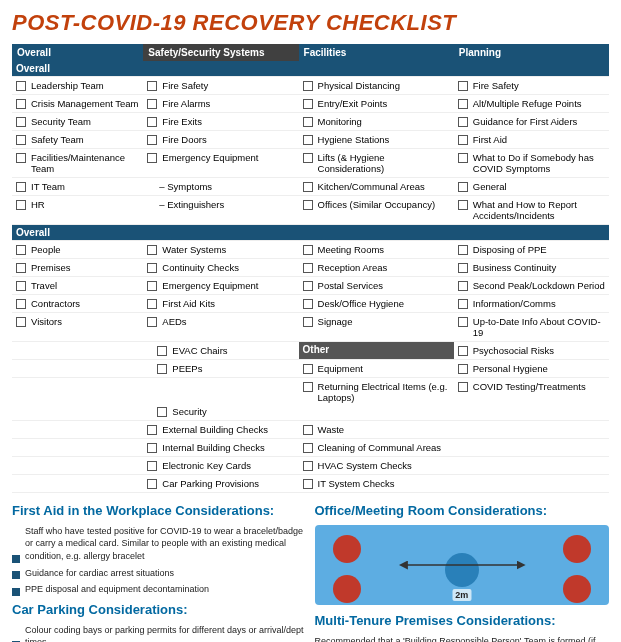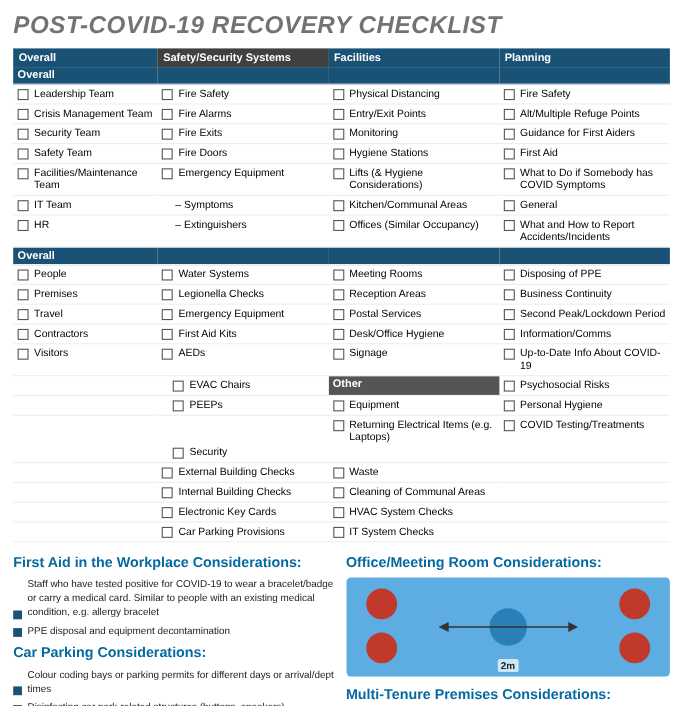--- a/index.html
+++ b/index.html
@@ -12,21 +12,21 @@
       font-size: 11px;
     }
     .page-wrapper {
       width: 621px;
       background: #fff;
       padding: 10px 12px 12px 12px;
     }
     .main-title {
       font-size: 22px;
       font-weight: 900;
-      color: #737373;
+      color: #c2410c;
       letter-spacing: 0.5px;
       margin-bottom: 8px;
       font-style: italic;
     }
     .checklist-table {
       width: 100%;
       border-collapse: collapse;
       margin-bottom: 10px;
     }
     .checklist-table th {
@@ -104,21 +104,21 @@
       display: inline-block;
       width: 8px;
       height: 8px;
       background: #1a5276;
       flex-shrink: 0;
       margin-top: 2px;
     }
     .diagram-area {
       background: #5dade2;
       border-radius: 4px;
-      height: 90px;
+      height: 80px;
       position: relative;
       display: flex;
       align-items: center;
       justify-content: center;
       margin-bottom: 8px;
     }
     .circle-person {
       width: 28px;
       height: 28px;
       border-radius: 50%;
@@ -384,21 +384,21 @@
         <tr>
           <td>
             <div class="cell-item">
               <span class="checkbox"></span>
               <span>Premises</span>
             </div>
           </td>
           <td>
             <div class="cell-item">
               <span class="checkbox"></span>
-              <span>Legionella Checks</span>
+              <span>Continuity Checks</span>
             </div>
           </td>
           <td>
             <div class="cell-item">
               <span class="checkbox"></span>
               <span>Reception Areas</span>
             </div>
           </td>
           <td>
             <div class="cell-item">
@@ -613,20 +613,24 @@
   <div class="bottom-grid">
 
     <div>
 
       <div class="bottom-section">
         <h3>First Aid in the Workplace Considerations:</h3>
         <ul id="firstaid-list">
             <li>
               <span class="bullet-square"></span>
               <span>Staff who have tested positive for COVID-19 to wear a bracelet/badge or carry a medical card. Similar to people with an existing medical condition, e.g. allergy bracelet</span>
+            </li>
+            <li>
+              <span class="bullet-square"></span>
+              <span>Guidance for cardiac arrest situations</span>
             </li>
             <li>
               <span class="bullet-square"></span>
               <span>PPE disposal and equipment decontamination</span>
             </li>
           </ul>
       </div>
 
       <div class="bottom-section" style="margin-top:6px;">
         <h3>Car Parking Considerations:</h3>

